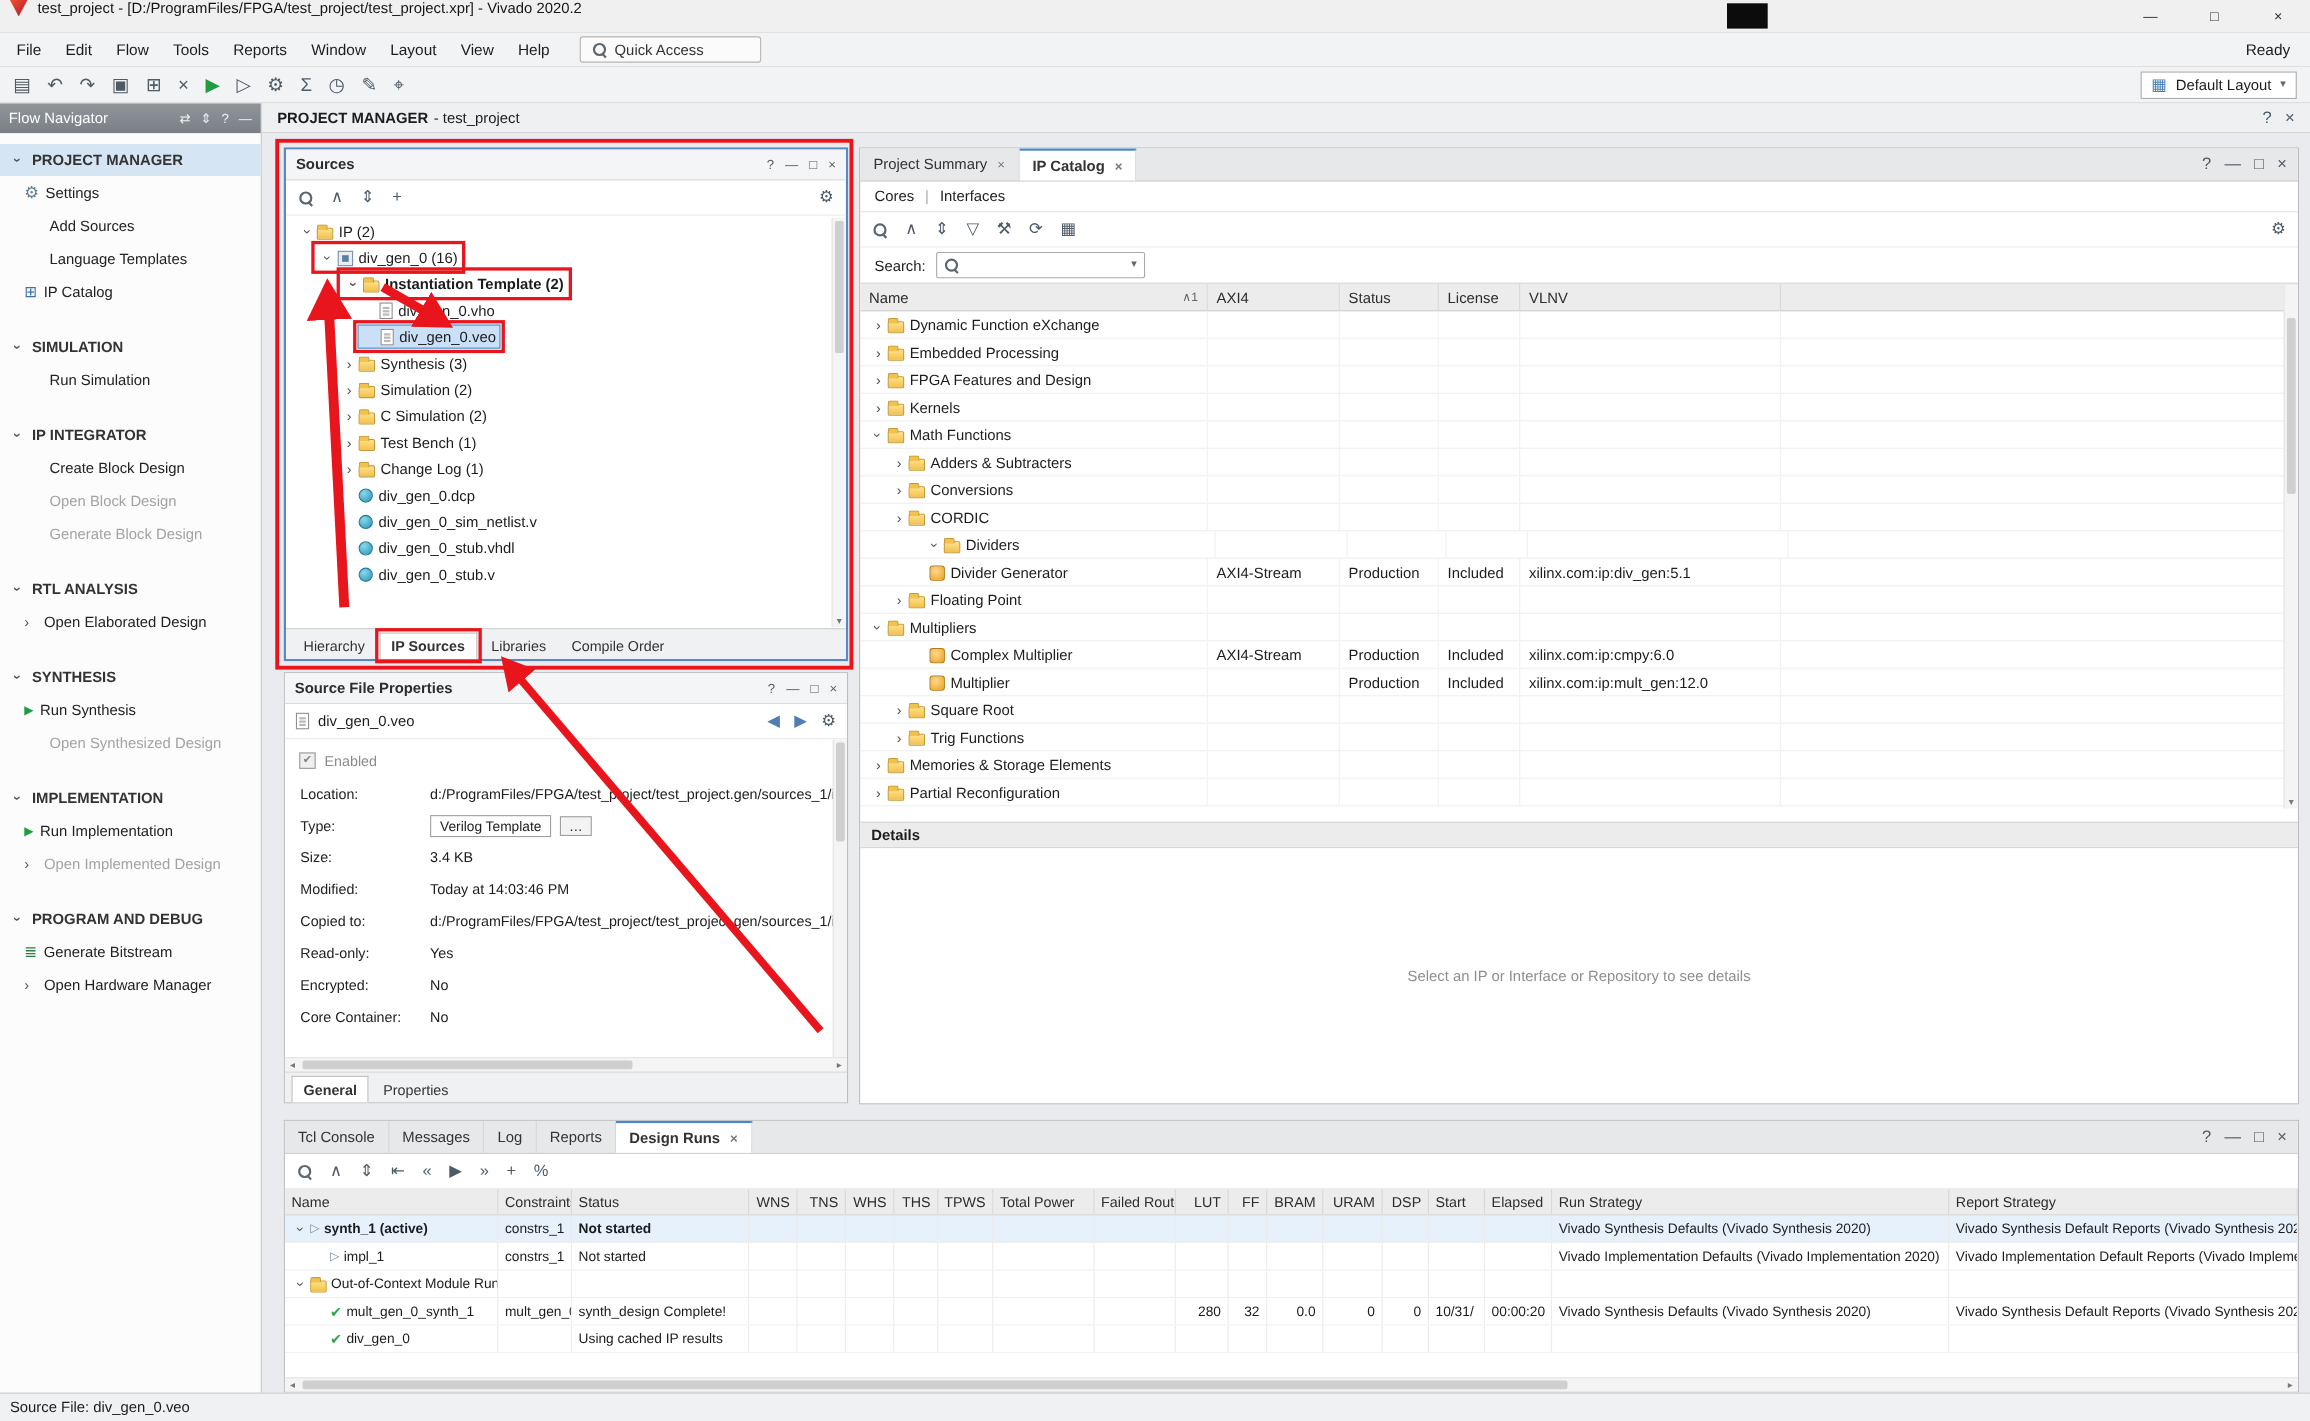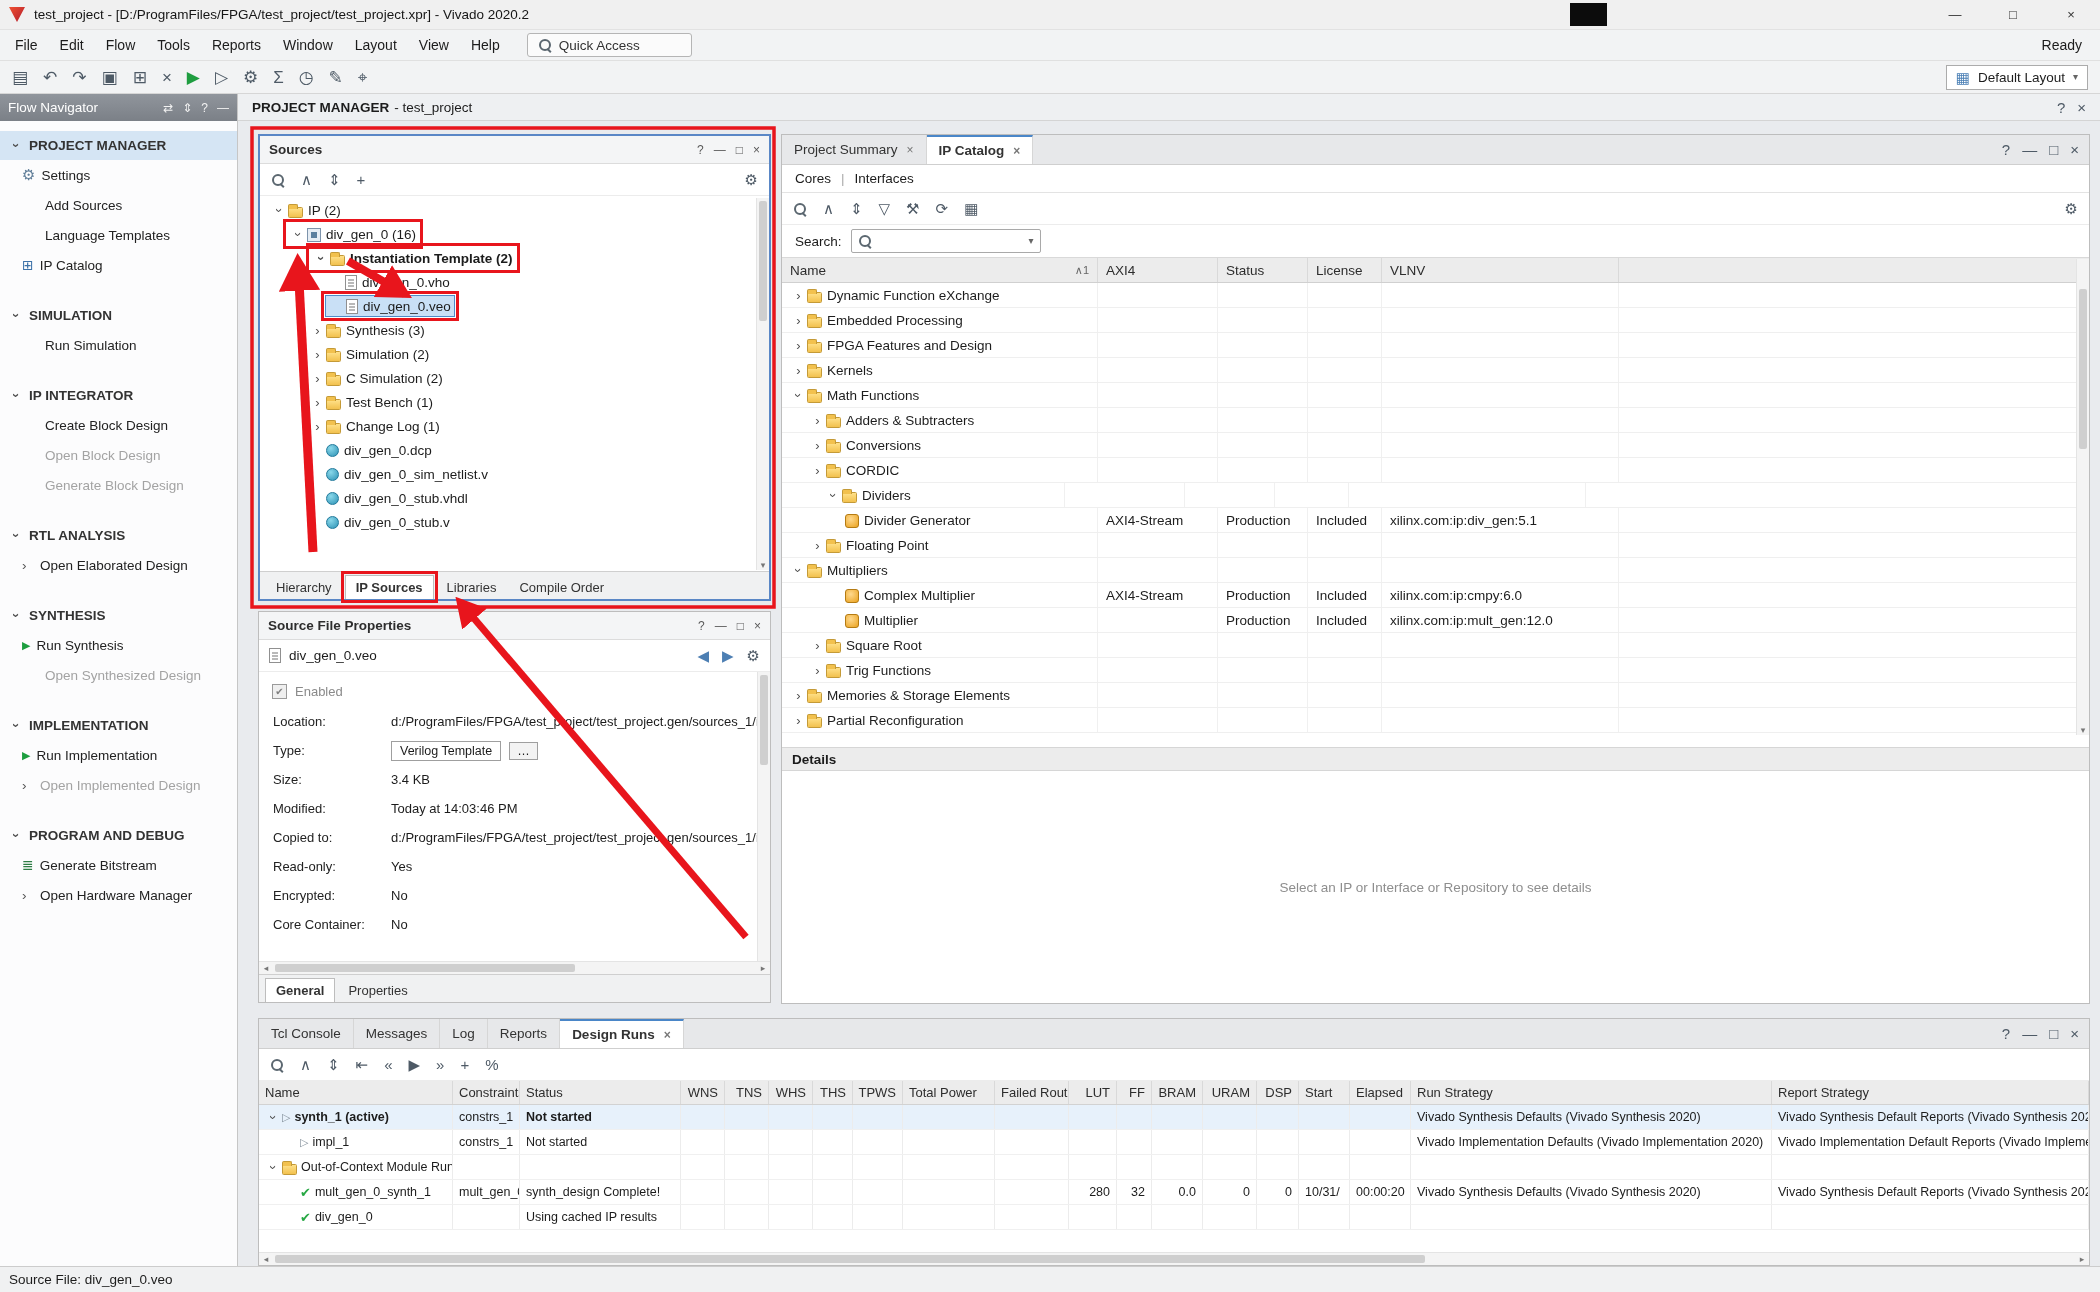--- a/index.html
+++ b/index.html
@@ -1,19 +1,19 @@
 <!DOCTYPE html>
 <html><head>
 <meta charset="utf-8">
 <style>
 *{margin:0;padding:0;box-sizing:border-box}
 body{font-family:"Liberation Sans","DejaVu Sans",sans-serif;background:#888}
 .screen{position:relative;width:2100px;height:1292px;background:#e9ebee;overflow:hidden;font-size:14px;color:#1c1c1c}
 
-.titlebar{position:absolute;left:0;top:0;right:0;height:30px;background:#f0f0f0;display:flex;align-items:center;border-bottom:1px solid #e2e2e2}
+.titlebar{position:absolute;left:0;top:0;right:0;height:30px;background:#f0f0f0;display:flex;border-bottom:1px solid #e2e2e2}
 .vivado-logo{width:16px;height:15px;margin:0 9px;background:linear-gradient(135deg,#ef4f30,#b01c2e);clip-path:polygon(0 0,100% 0,50% 100%);flex:none}
 .title-text{font-size:13.5px;color:#161616;white-space:nowrap}
 .tb-artifact{position:absolute;left:1570px;top:3px;width:37px;height:23px;background:#0c0c0c}
 .winbtns{margin-left:auto;display:flex;height:100%}
 .winbtn{width:58px;display:flex;align-items:center;justify-content:center;font-size:13px;color:#333}
 .menubar{position:absolute;top:30px;left:0;right:0;height:31px;background:#f2f3f4;display:flex;align-items:center;border-bottom:1px solid #e0e0e0}
 .menu-items{display:flex;height:100%;align-items:center;padding-left:4px}
 .menu-item{padding:0 11px;font-size:14px;display:flex;align-items:center;height:100%}
 .menu-item::first-letter{text-decoration:underline}
 .quick-access{margin-left:16px;display:flex;align-items:center;gap:7px;border:1px solid #b5b5b5;border-radius:3px;height:24px;padding:0 10px;width:165px;background:#fbfbfb;color:#333;font-size:13.5px}
@@ -685,21 +685,21 @@
             <span class="tico fold"></span>
             <span class="tree-label">CORDIC</span>
           </div>
           <div class="ccell" style="width: 120px;"></div>
           <div class="ccell" style="width: 90px;"></div>
           <div class="ccell" style="width: 74px;"></div>
           <div class="ccell" style="width: 237px;"></div>
           <div class="ccell filler"></div>
         </div>
         <div class="catrow">
-          <div class="ccell" style="width: 283px; padding-left: 43px;">
+          <div class="ccell" style="width: 283px; padding-left: 19px; margin-left: 40px;">
             <span class="chev open">›</span>
             <span class="tico fold"></span>
             <span class="tree-label">Dividers</span>
           </div>
           <div class="ccell" style="width: 120px;"></div>
           <div class="ccell" style="width: 90px;"></div>
           <div class="ccell" style="width: 74px;"></div>
           <div class="ccell" style="width: 237px;"></div>
           <div class="ccell filler"></div>
         </div>

